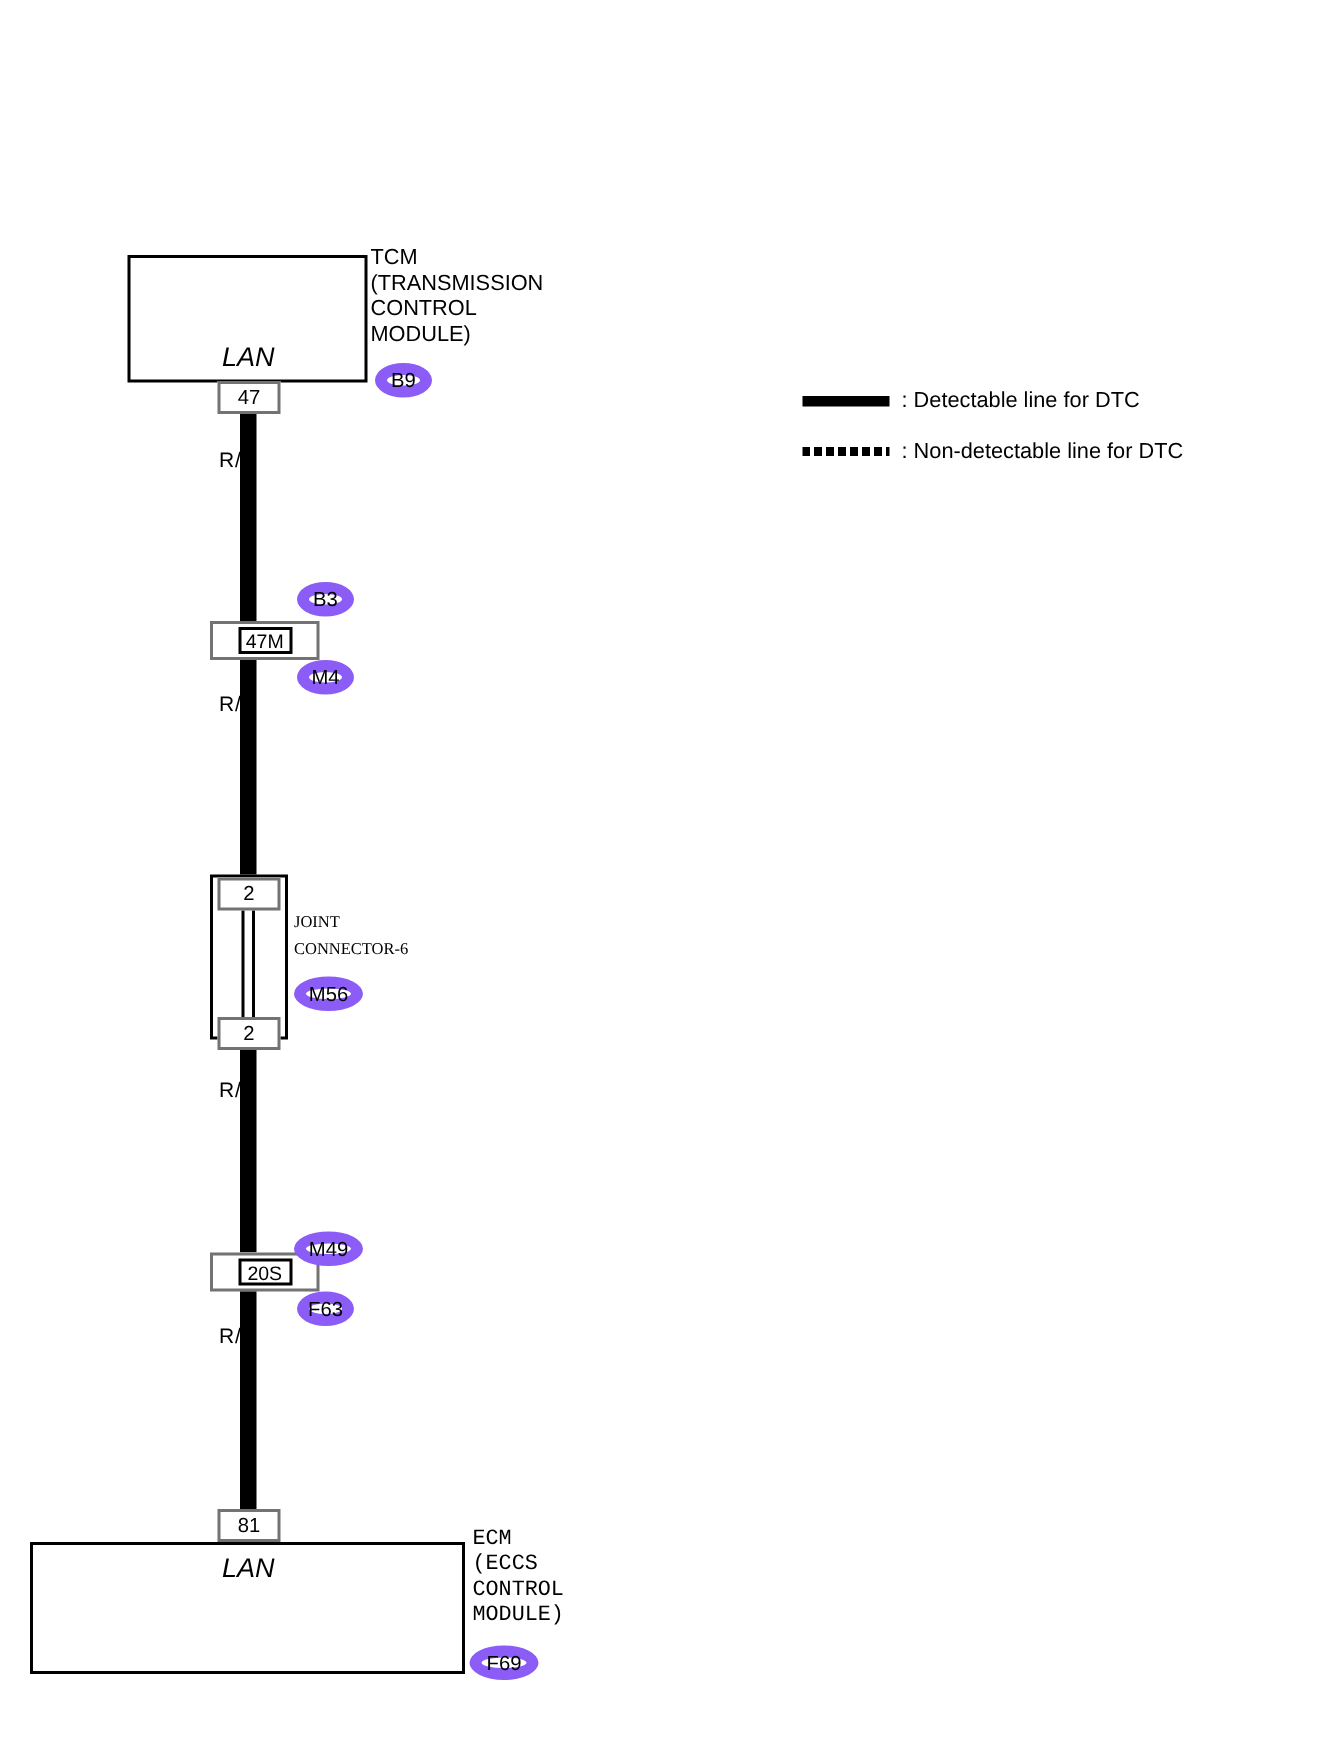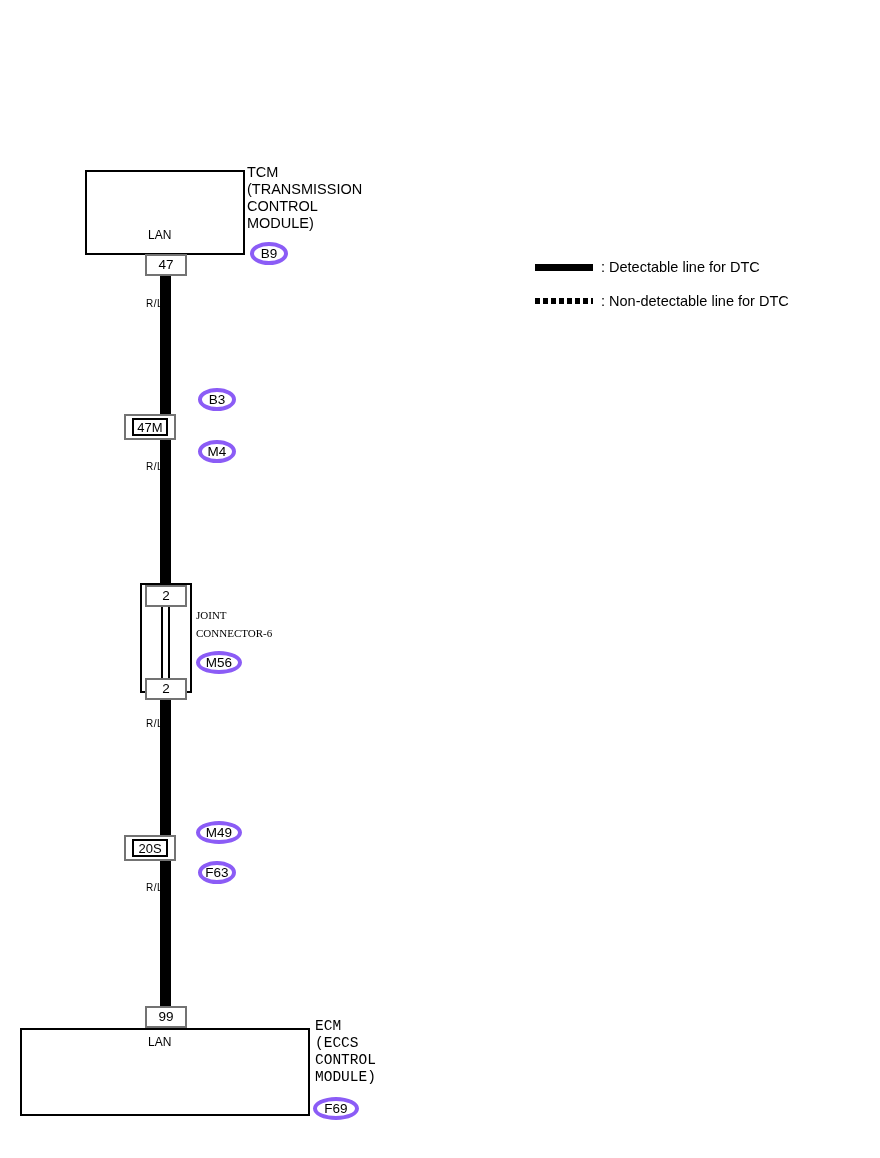--- a/index.html
+++ b/index.html
@@ -78,67 +78,68 @@
     font-size: 13.5px;
     line-height: 1;
     box-sizing: border-box;
   }
   .pin-single {
     left: 145px;
     width: 42px;
     height: 22px;
   }
   .pin-double {
-    left: 124px;
-    width: 52px;
+    left: 140px;
+    width: 73px;
     height: 26px;
     border-width: 2px;
   }
   .pin-double .inner {
     border: 2px solid #000;
     width: 36px;
     height: 18px;
     display: flex;
     align-items: center;
     justify-content: center;
     font-size: 13px;
     box-sizing: border-box;
   }
 
   
   .wirelabel {
     left: 146px;
-    font-size: 10px;
+    font-size: 14px;
     letter-spacing: 0.5px;
   }
 
   
   .oval {
-    border: 4px solid #8b5cf6;
+    border: 8px solid #8b5cf6;
     border-radius: 50%;
     background: #fff;
     display: flex;
     align-items: center;
     justify-content: center;
     font-size: 13.5px;
     height: 23px;
     box-sizing: border-box;
   }
   .oval.w2 { width: 38px; }
   .oval.w3 { width: 46px; }
 
   
   .unitbox {
     border: 2px solid #000;
     background: #fff;
     box-sizing: border-box;
   }
   .unitlabel-inside {
     position: absolute;
-    font-size: 12px;
+    font-size: 18px;
+    font-style: italic;
   }
   .unitname {
     font-size: 14.5px;
     line-height: 17px;
     white-space: pre;
   }
 
   
   #joint-body {
     left: 140px;
@@ -219,21 +220,21 @@
 
   <div class="abs pinbox pin-double" style="top:835px;align-items:center;">
     <div class="inner">20S</div>
   </div>
   <div class="abs oval w3" style="left:196px; top:821px;">M49</div>
   <div class="abs oval w2" style="left:198px; top:861px;">F63</div>
 
   <div class="abs wire" style="top:861px; height:145px;"></div>
   <div class="abs wirelabel" style="top:882px;">R/L</div>
 
-  <div class="abs pinbox pin-single" style="top:1006px;">99</div>
+  <div class="abs pinbox pin-single" style="top:1006px;">81</div>
 
   <div class="abs unitbox" style="left:20px; top:1028px; width:290px; height:88px;"></div>
   <div class="unitlabel-inside" style="left:148px; top:1035px;">LAN</div>
   <div class="abs unitname" style="left:315px; top:1018px;font-family:Liberation Mono, monospace;">ECM
 (ECCS
 CONTROL
 MODULE)</div>
   <div class="abs oval w3" style="left:313px; top:1097px;">F69</div>
 
 </div>

